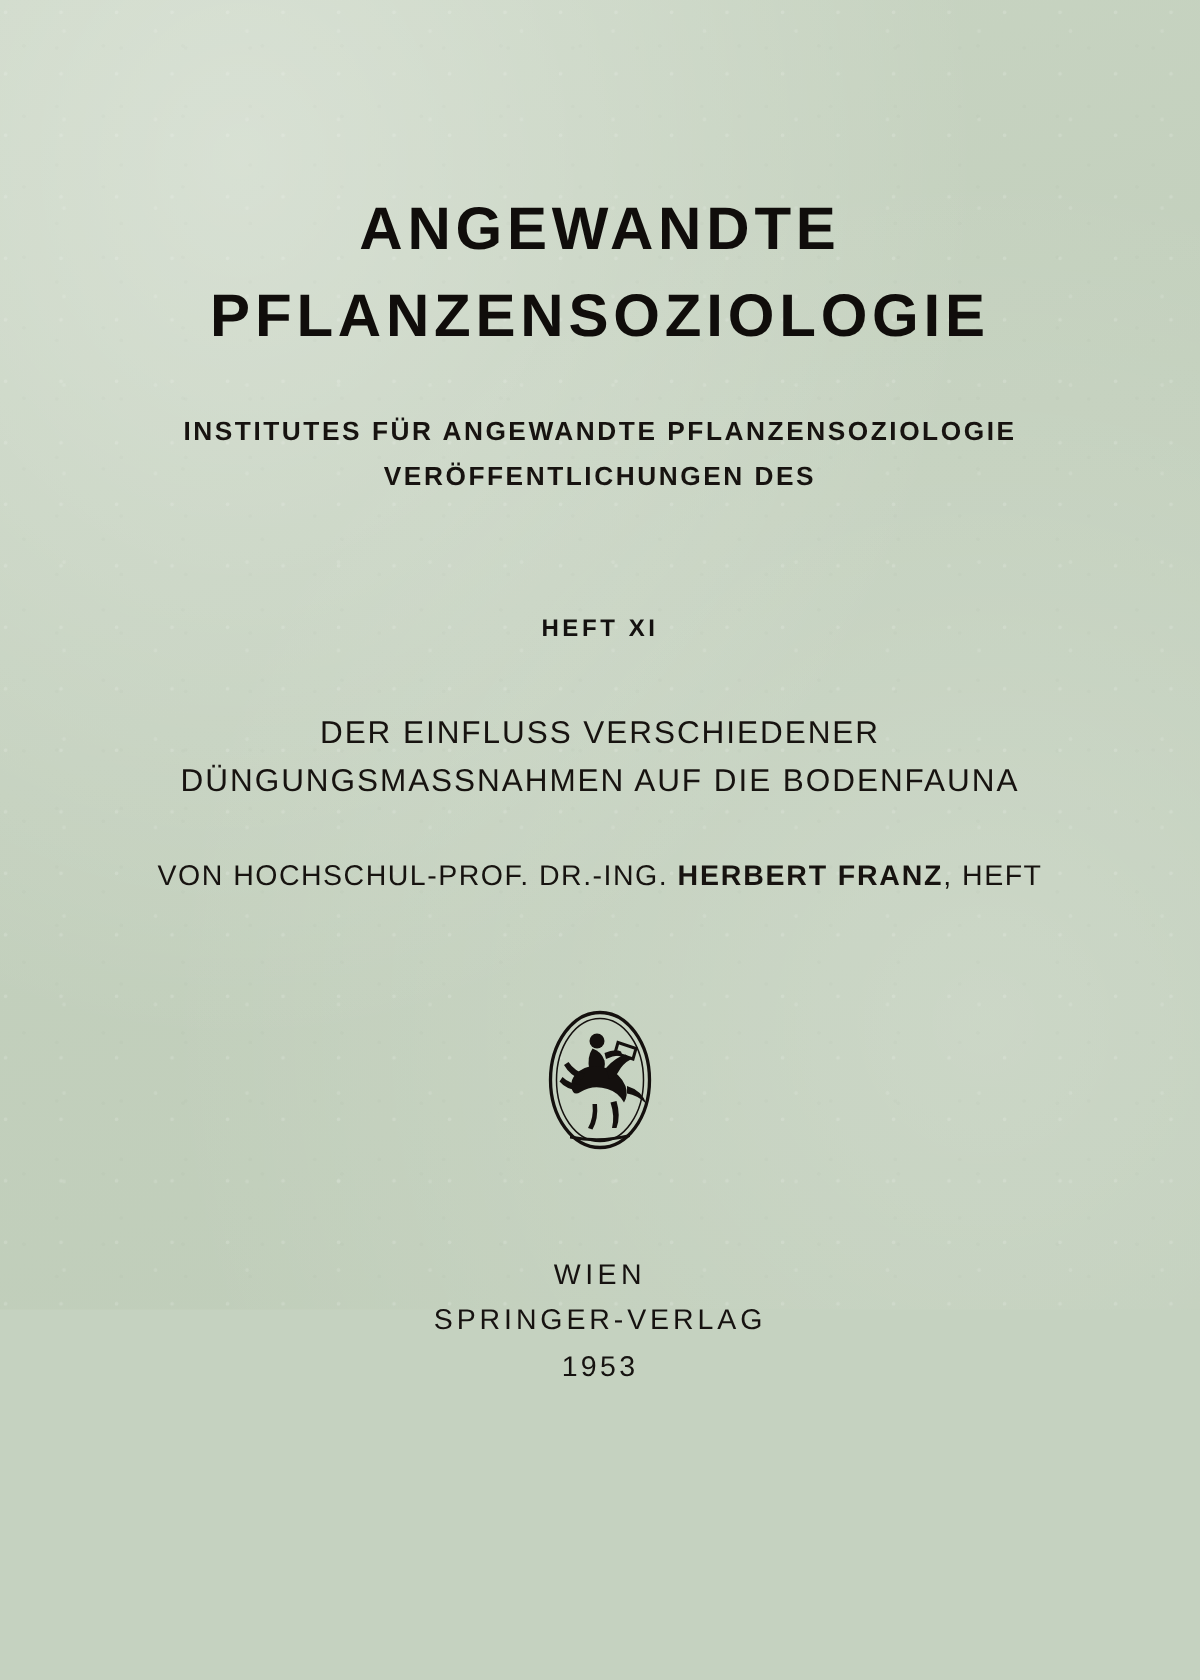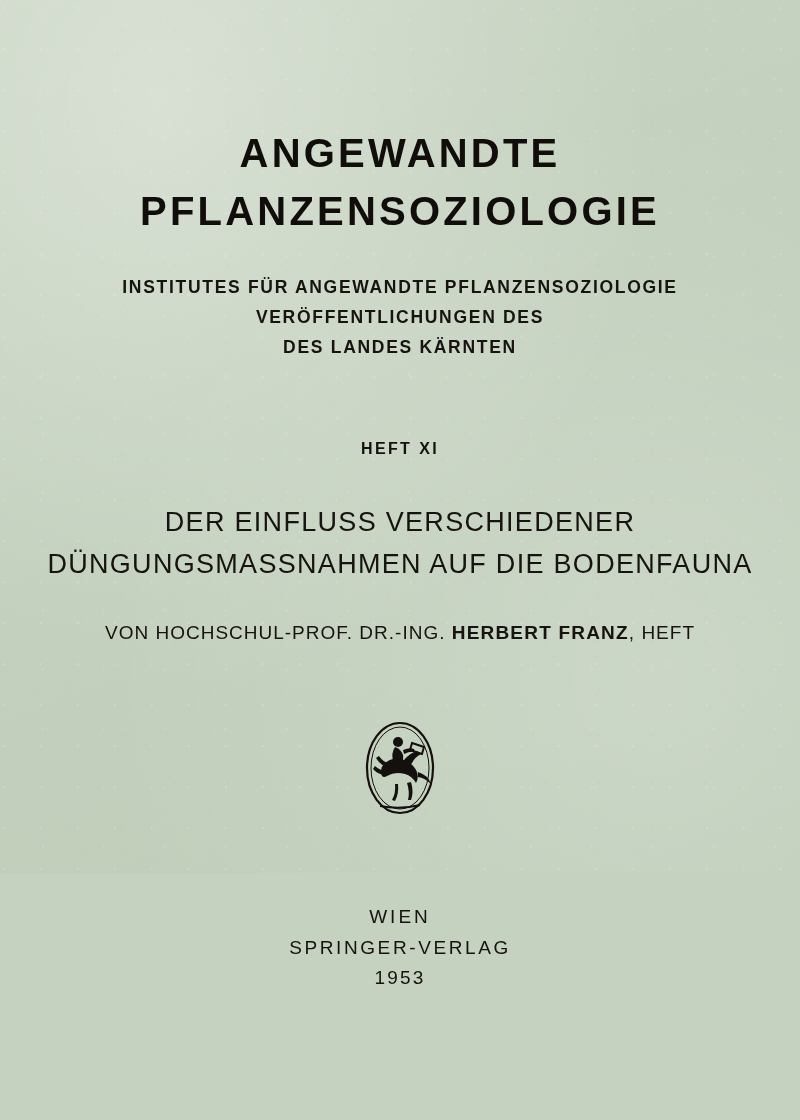--- a/index.html
+++ b/index.html
@@ -83,21 +83,21 @@
   .issue {
     margin-top: 78px;
     font-size: 16px;
     font-weight: bold;
     letter-spacing: 2.4px;
     color: #141110;
   }
 
   .work-title {
     margin-top: 44px;
-    font-size: 27px;
+    font-size: 21px;
     font-weight: normal;
     letter-spacing: 1.3px;
     line-height: 1.55;
     color: #171310;
   }
 
   .author-line {
     margin-top: 36px;
     font-size: 19px;
     letter-spacing: 1.0px;
@@ -111,21 +111,21 @@
   .logo-wrap {
     margin-top: 64px;
     width: 96px;
     height: 120px;
     display: flex;
     align-items: center;
     justify-content: center;
   }
 
   .imprint {
-    margin-top: 74px;
+    margin-top: 56px;
     font-size: 19px;
     letter-spacing: 2.6px;
     line-height: 1.62;
     color: #161210;
   }
   .imprint .city { letter-spacing: 3.0px; }
   .imprint .pub  { letter-spacing: 2.6px; }
   .imprint .year { letter-spacing: 2.2px; }
 </style>
 </head>
@@ -137,21 +137,20 @@
   <div class="content">
 
     <div class="series-title">
       <span class="line1">ANGEWANDTE</span>
       <span class="line2">PFLANZENSOZIOLOGIE</span>
     </div>
 
     <div class="sub-block">
       <div>INSTITUTES FÜR ANGEWANDTE PFLANZENSOZIOLOGIE</div>
       <div>VERÖFFENTLICHUNGEN DES</div>
-      <div>DES LANDES KÄRNTEN</div>
     </div>
 
 
     <div class="issue">HEFT XI</div>
 
     <div class="work-title">
       <div>DER EINFLUSS VERSCHIEDENER</div>
       <div>DÜNGUNGSMASSNAHMEN AUF DIE BODENFAUNA</div>
     </div>
 

